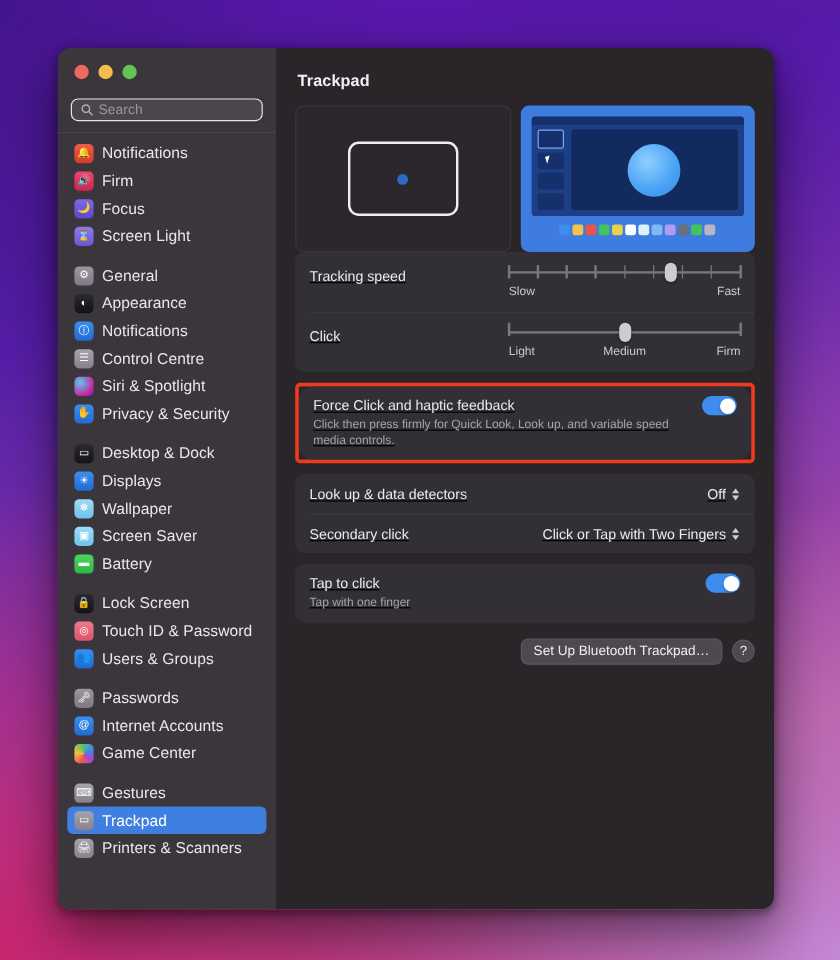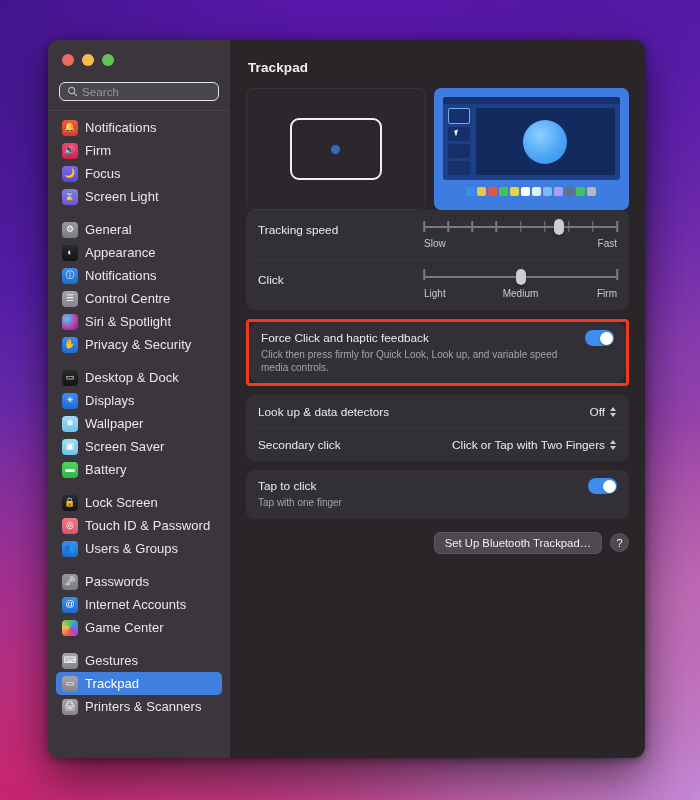--- a/index.html
+++ b/index.html
@@ -203,20 +203,21 @@
     border-radius: 8px;
     overflow: hidden;
     margin-bottom: 9px;
   }
   .row {
     display: flex;
     align-items: center;
     padding: 0 12px;
     min-height: 33px;
     position: relative;
+    text-decoration: underline;
   }
   .row + .row::before {
     content: "";
     position: absolute; left: 12px; right: 0; top: 0;
     height: 1px; background: #3c3941;
   }
   .row-label { font-size: 11.8px; color: #eceaef; }
   .row-right { margin-left: auto; display: flex; align-items: center; gap: 5px; }
   .row-value { font-size: 11.8px; color: #eceaef; }
 

